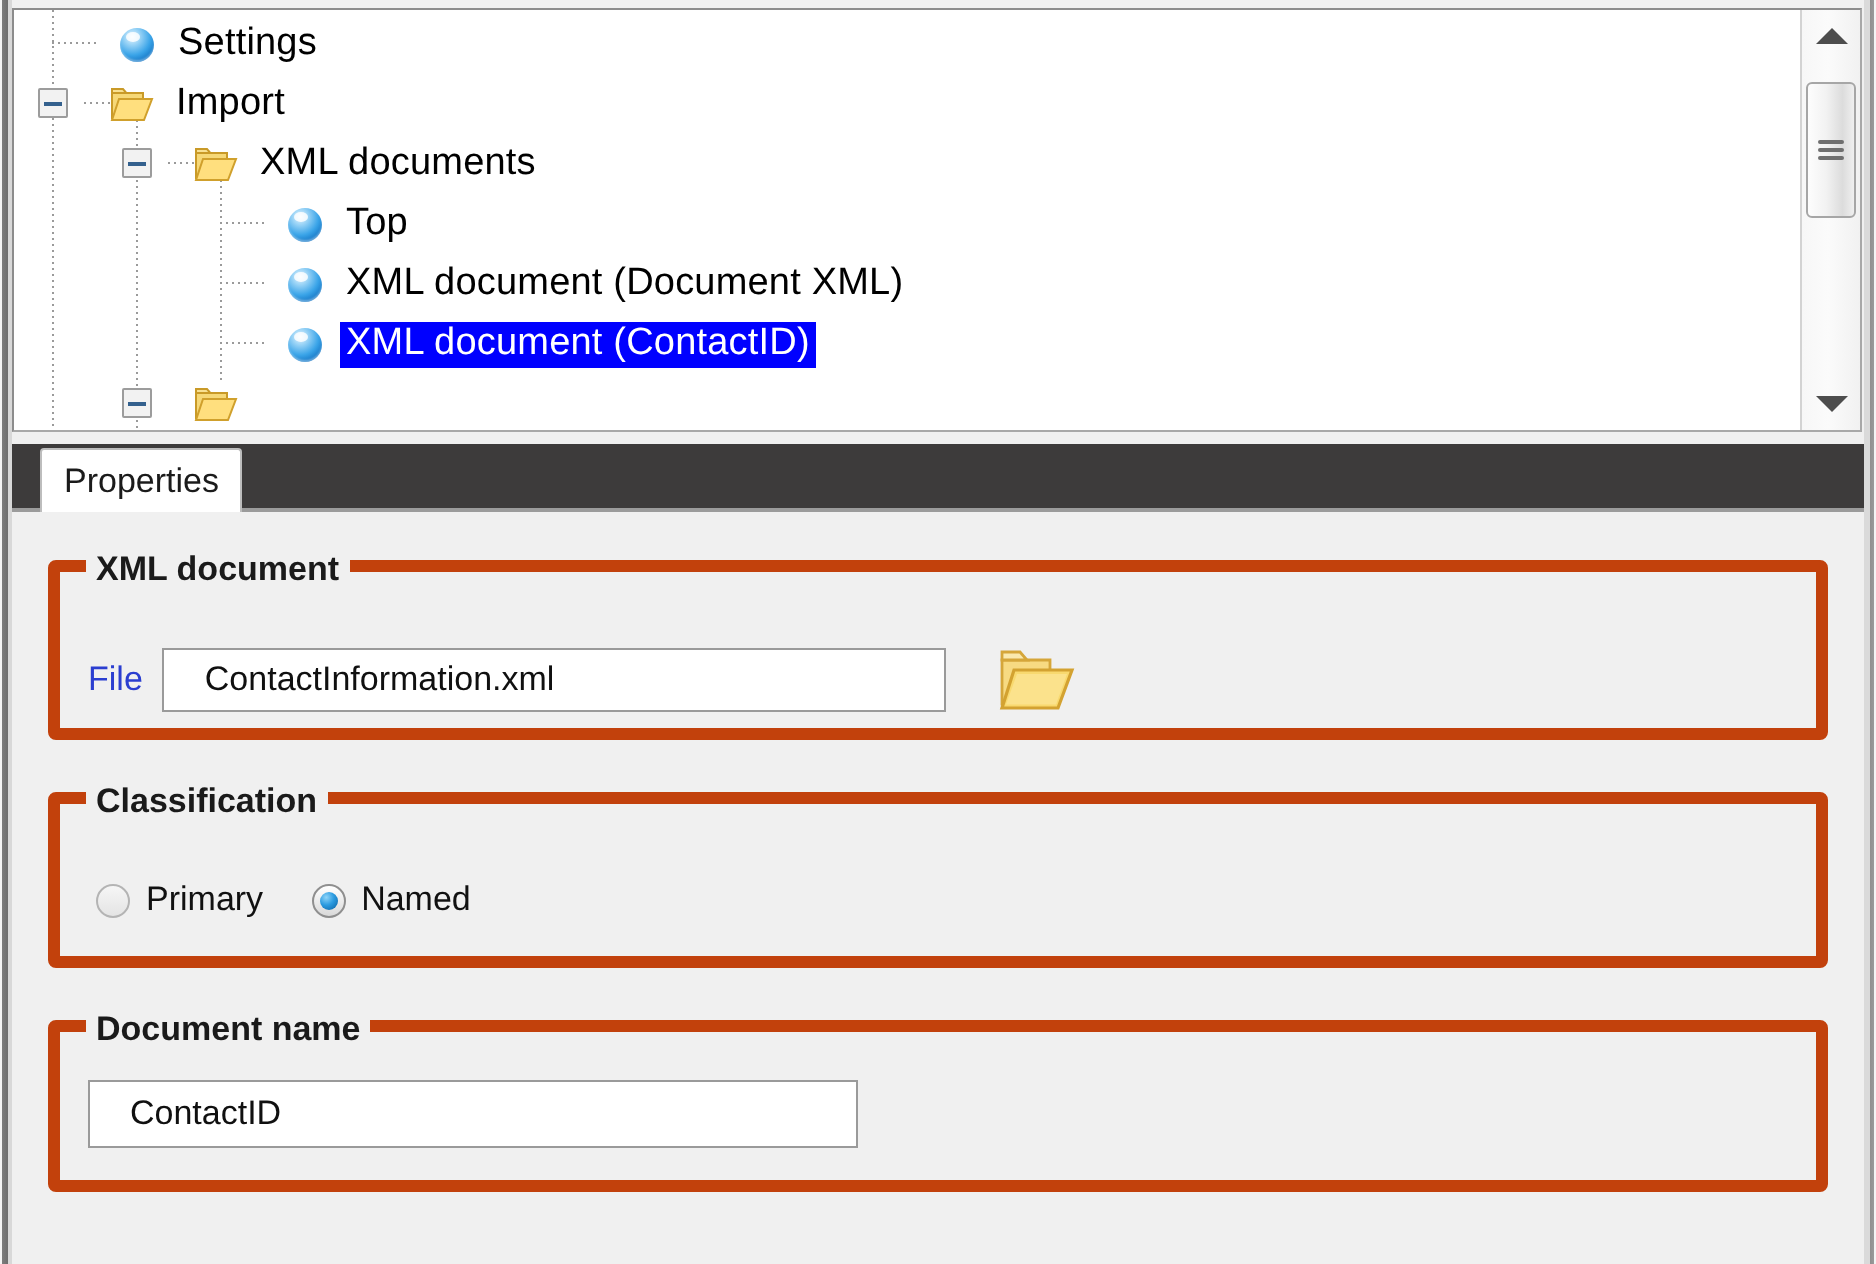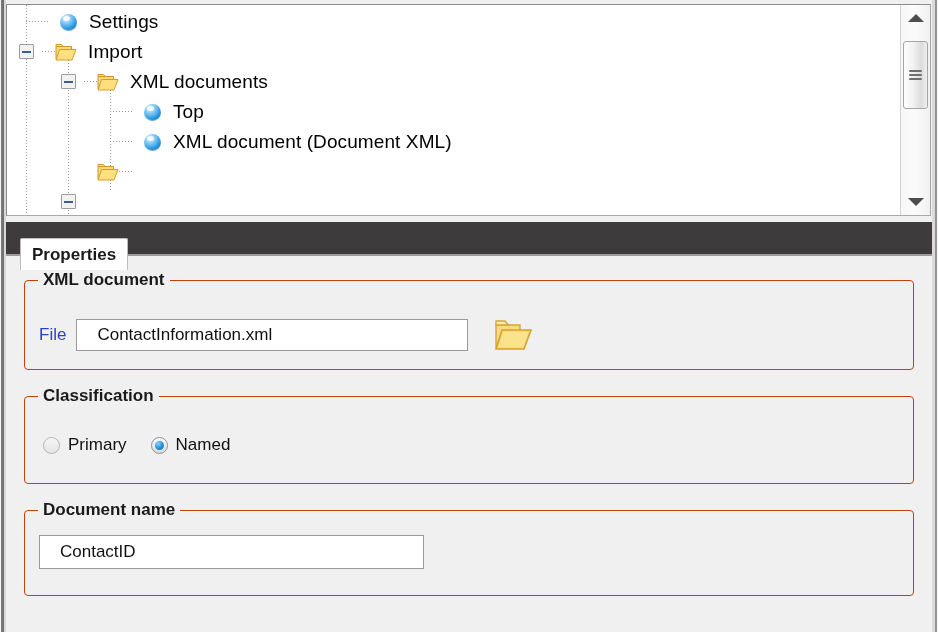--- a/index.html
+++ b/index.html
@@ -230,23 +230,22 @@
     box-sizing: border-box;
     border: 1px solid #a4a4a4;
     border-bottom: none;
     border-radius: 2px 2px 0 0;
   }
   .tab.active {
     left: 14px;
     background: #ffffff;
     border-color: #bdbdbd;
     z-index: 2;
-    top: 16px;
+    top: 2px;
     height: 32px;
-    font-weight: bold;
   }
   .tab.inactive {
     left: 136px;
     background: linear-gradient(to bottom, #fbfbfb, #e2e2e2);
     color: #2a2a2a;
     z-index: 1;
   }
 
   
   .props {
@@ -257,21 +256,21 @@
     height: 372px;
     background: #f0f0f0;
     box-sizing: border-box;
   }
 
   .groupbox {
     position: absolute;
     left: 18px;
     width: 890px;
     background: #f0f0f0;
-    border: 1px solid #c2410c;
+    border: 6px solid #c2410c;
     border-radius: 4px;
     box-sizing: border-box;
   }
   .gb-title {
     position: absolute;
     left: 13px;
     top: -11px;
     padding: 0 5px;
     background: #f0f0f0;
     font-size: 17px;
@@ -435,20 +434,26 @@
           <span class="tree-label">Top</span>
         </div>
 
         <div class="tree-row">
           <div style="width:125px; flex:0 0 125px;"></div>
           <div class="sphere"></div>
           <div style="width:9px; flex:0 0 9px;"></div>
           <span class="tree-label">XML document (Document XML)</span>
         </div>
 
+        <div class="tree-row selected">
+          <div style="width:125px; flex:0 0 125px;"></div>
+          <div class="sphere"></div>
+          <div style="width:9px; flex:0 0 9px;"></div>
+          <span class="tree-label">XML document (ContactID)</span>
+        </div>
 
         <div class="tree-row">
           <div style="width:78px; flex:0 0 78px;"></div>
           <div class="folder">
             <svg width="22" height="18" viewBox="0 0 22 18">
               <path d="M1 3.5 L1 16 L16.5 16 L16.5 3.5 Z" fill="#f6d877" stroke="#c99a28" stroke-width="1"></path>
               <path d="M1 3.5 L1 1.5 L6.5 1.5 L8.2 3.5 Z" fill="#f8e091" stroke="#c99a28" stroke-width="1"></path>
               <path d="M4.5 6.5 L21 6.5 L17 17 L1 17 Z" fill="#ffdf7e" stroke="#d0a02c" stroke-width="1"></path>
             </svg>
           </div>

